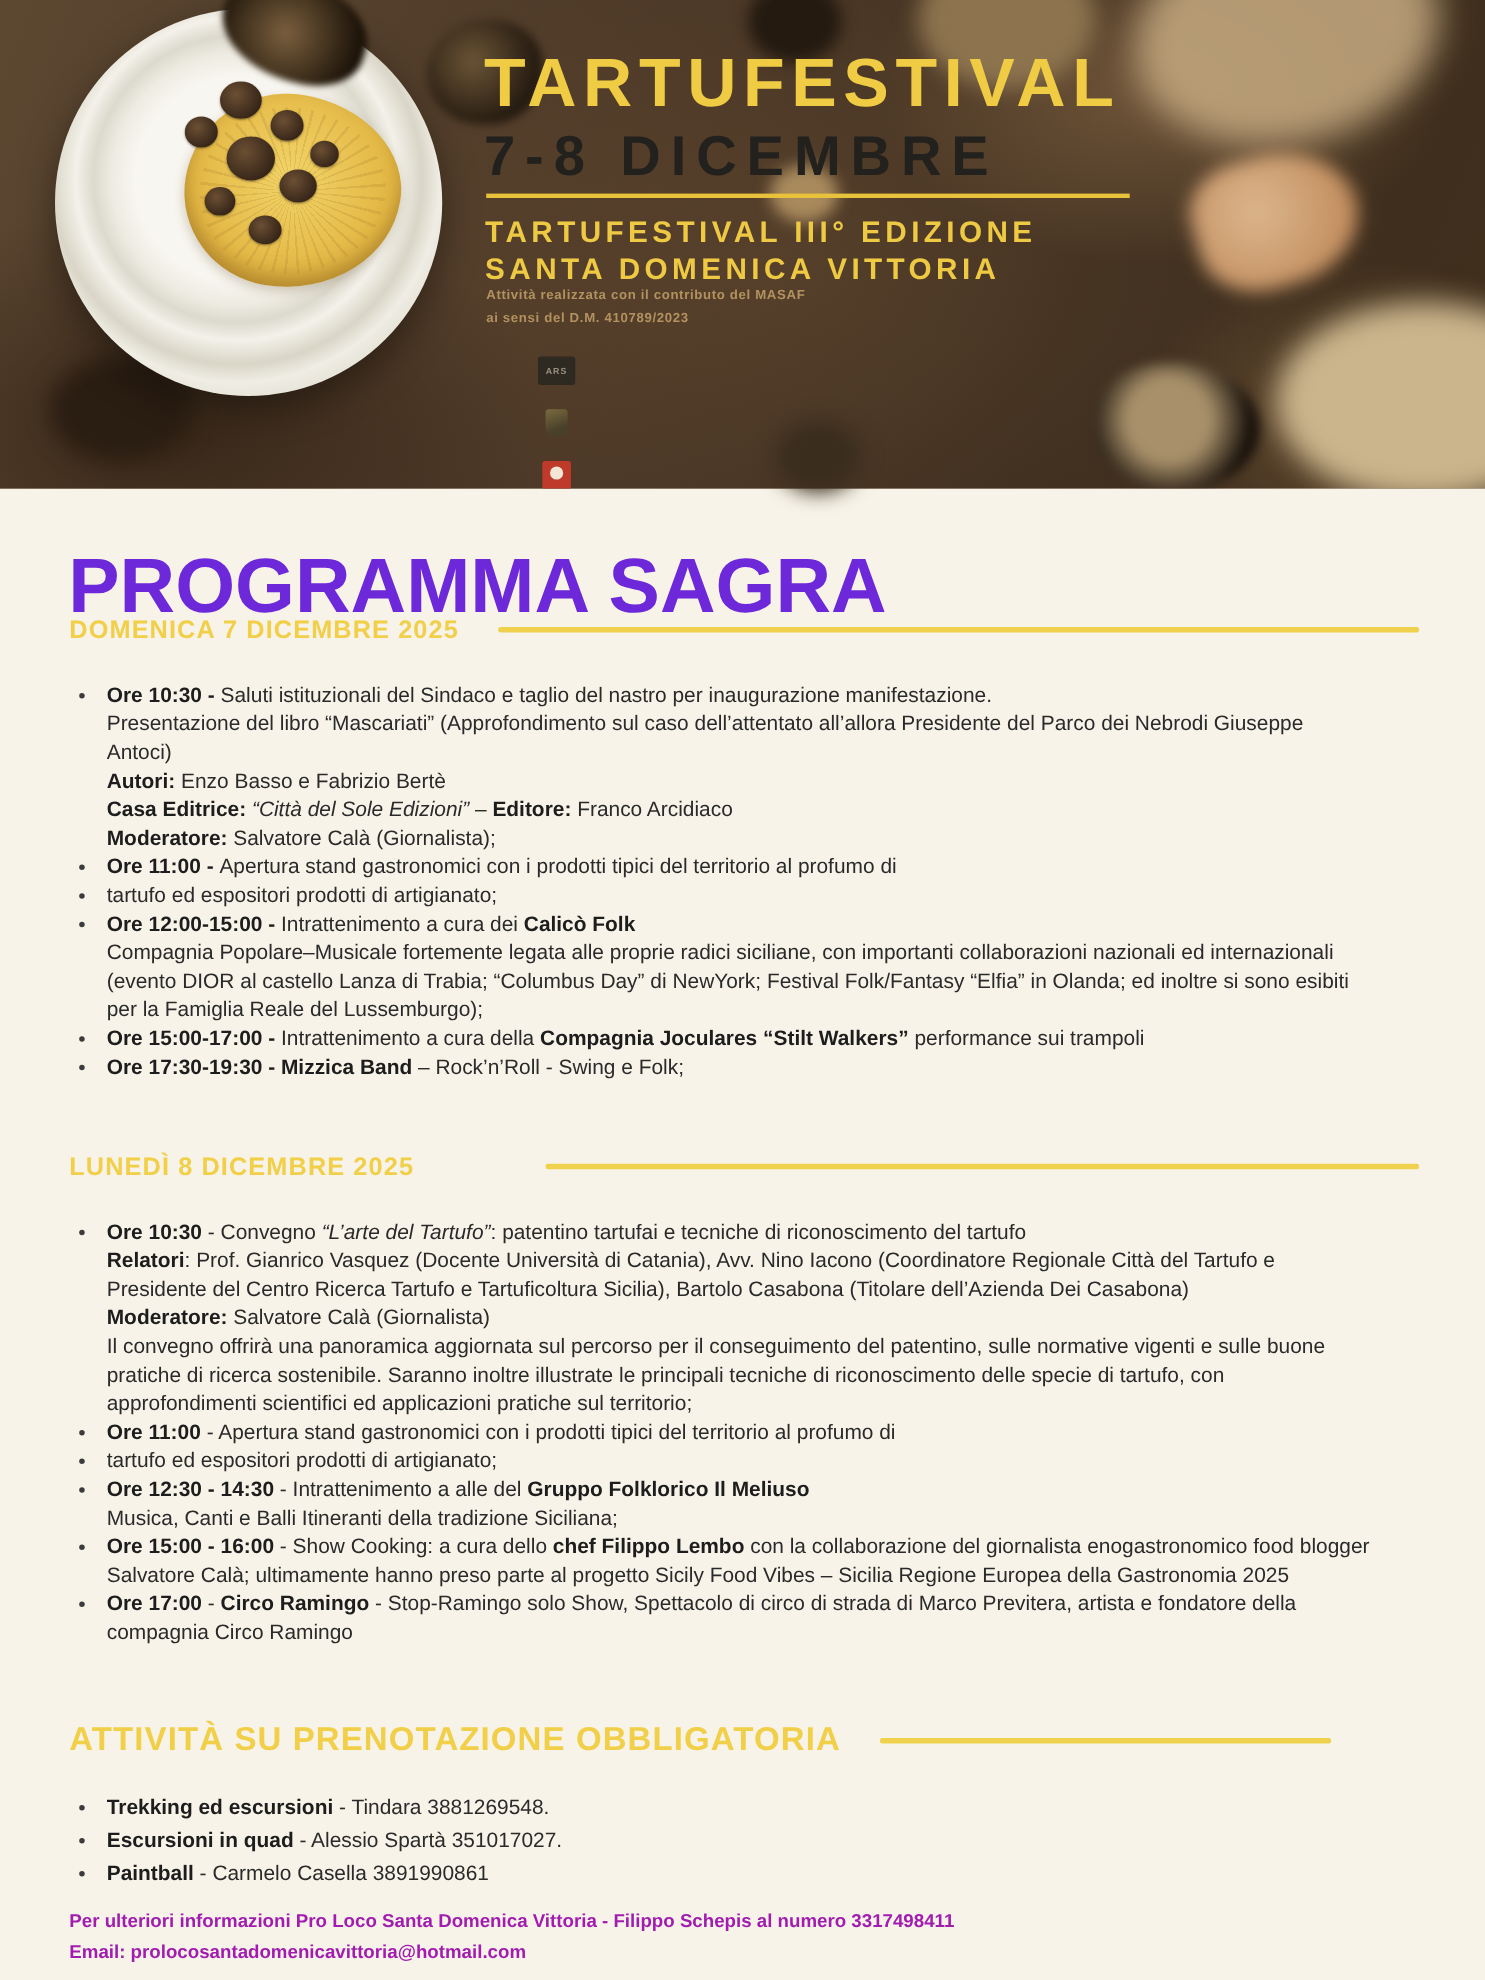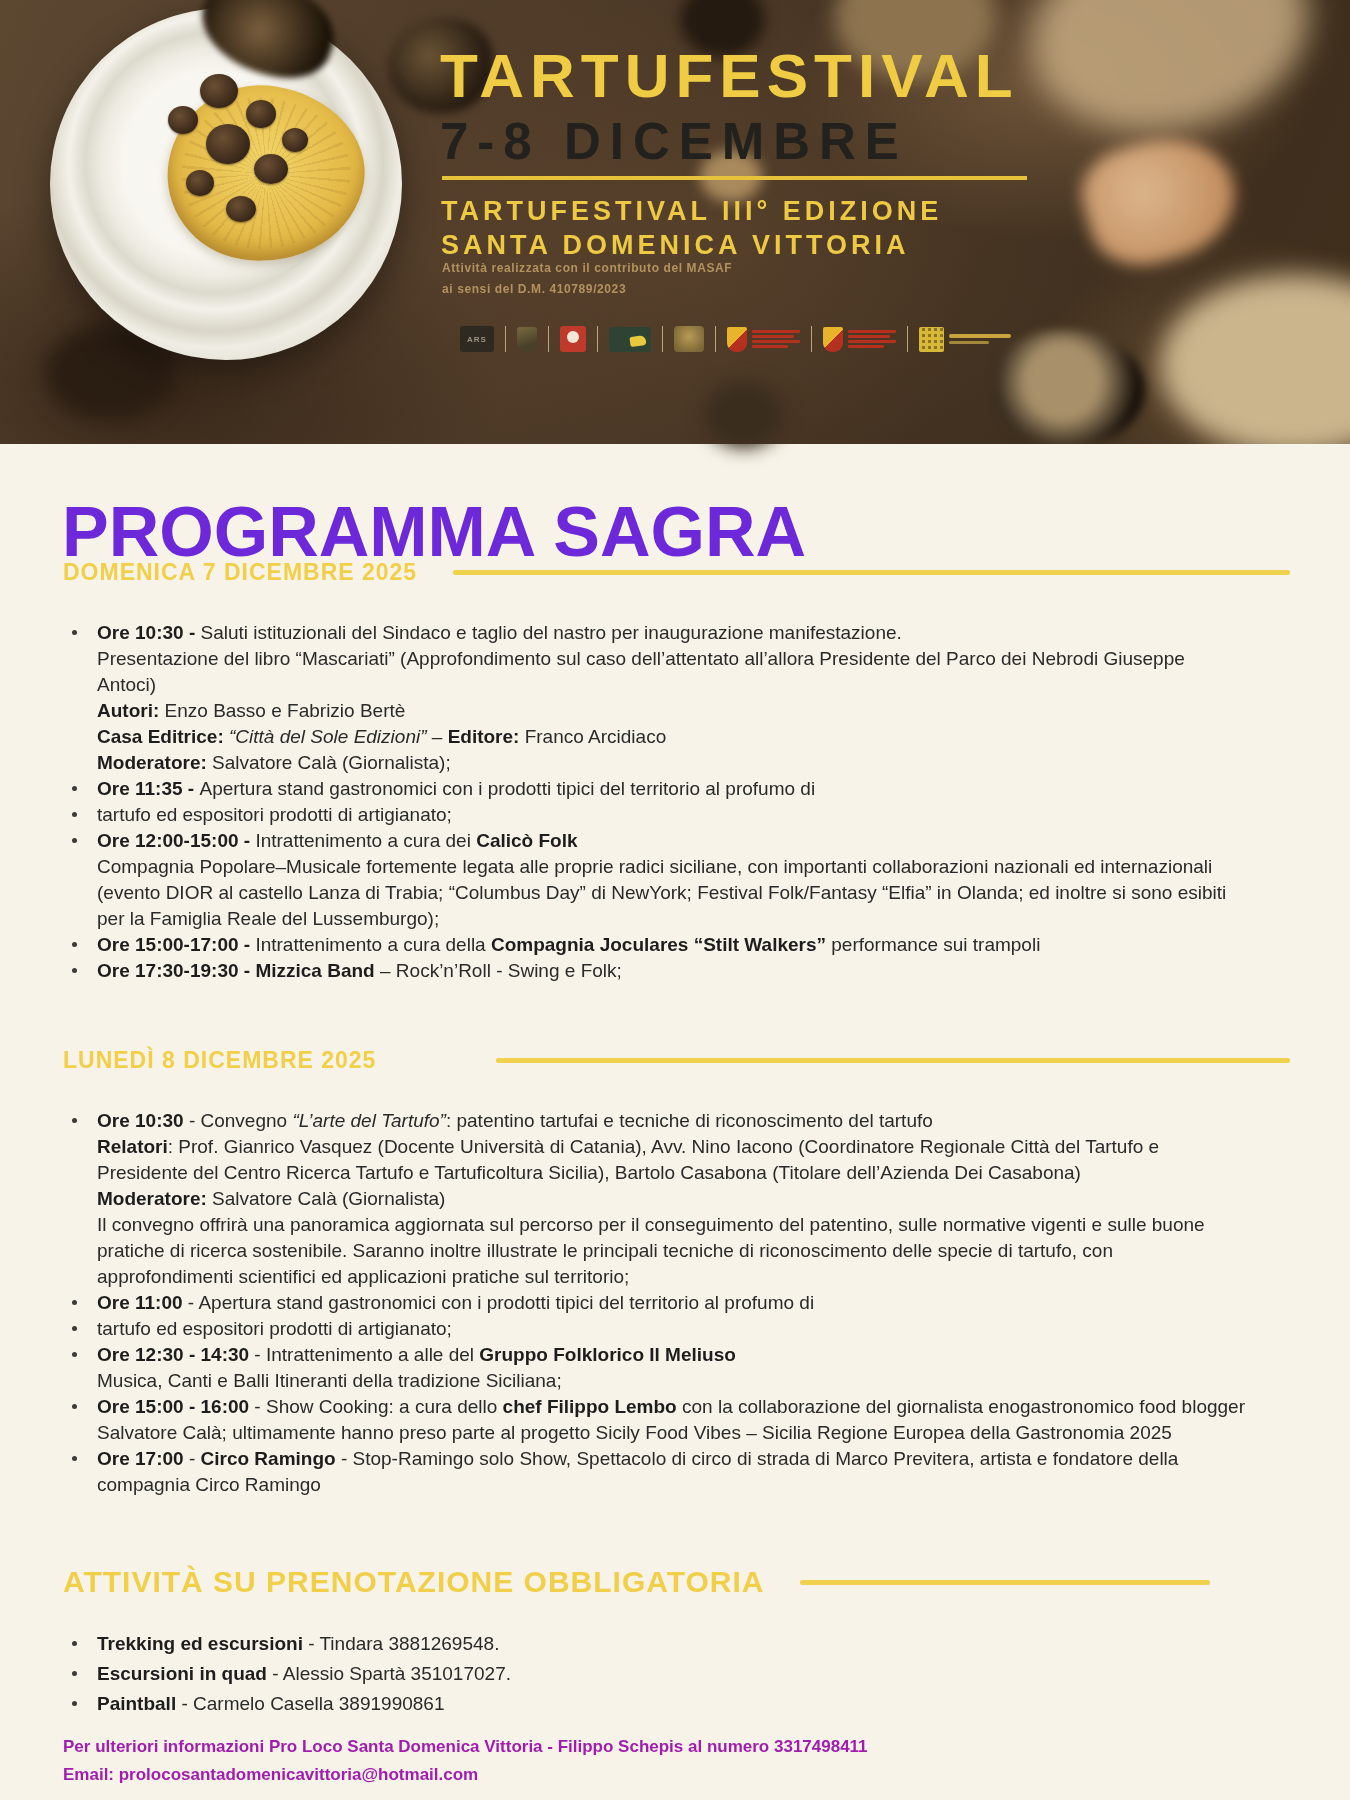--- a/index.html
+++ b/index.html
@@ -59,21 +59,21 @@
   .s-6{left:136px;top:162px;width:28px;height:26px;}
   .s-7{left:176px;top:188px;width:30px;height:26px;}
   .s-8{left:232px;top:120px;width:26px;height:24px;}
   
   .hero-title{position:absolute;left:440px;top:40px;font-size:62px;font-weight:800;letter-spacing:6px;color:#f0cc44;z-index:2;white-space:nowrap;}
   .hero-date{position:absolute;left:440px;top:112px;font-size:51px;font-weight:800;letter-spacing:9px;color:#22211e;z-index:2;white-space:nowrap;}
   .hero-rule{position:absolute;left:442px;top:176px;width:585px;height:4px;background:#e9c23b;z-index:2;}
   .hero-sub{position:absolute;left:441px;top:194px;font-size:27px;font-weight:700;letter-spacing:4px;color:#eec943;line-height:34px;z-index:2;}
   .hero-note{position:absolute;left:442px;top:258px;font-size:12px;font-weight:700;letter-spacing:.6px;color:#b3925f;line-height:21px;z-index:2;}
   
-  .logos{position:absolute;left:460px;top:324px;height:30px;display:flex;align-items:center;gap:11px;z-index:2;}
+  .logos{position:absolute;left:460px;top:324px;height:30px;display:flex;align-items:center;gap:11px;z-index:2;flex-direction:column;}
   .logo-sep{width:1px;height:26px;background:rgba(226,203,150,.75);}
   .logo{display:flex;align-items:center;gap:5px;}
   .k-dark{width:34px;height:26px;background:#2e2a22;border-radius:3px;color:#9a9280;font-size:8px;font-weight:700;display:flex;align-items:center;justify-content:center;letter-spacing:1px;}
   .k-crest{width:20px;height:25px;background:linear-gradient(160deg,#7a6a3f,#49402a 70%);border-radius:3px 3px 9px 9px;}
   .k-red{width:26px;height:26px;background:#c03a2b;border-radius:3px;position:relative;}
   .k-red::after{content:'';position:absolute;left:7px;top:5px;width:12px;height:12px;border-radius:50%;background:#f3e6d4;}
   .k-green{width:42px;height:25px;background:#2e4334;border-radius:3px;position:relative;}
   .k-green::after{content:'';position:absolute;right:5px;top:9px;width:16px;height:10px;background:#e8c93e;border-radius:2px 6px 4px 2px;transform:rotate(-8deg);}
   .k-tan{width:30px;height:26px;background:radial-gradient(circle at 50% 40%,#b79a55,#7c6636 80%);border-radius:4px;}
   .shield{width:20px;height:25px;background:linear-gradient(135deg,#e8b42a 50%,#b5301f 50%);border-radius:2px 2px 9px 9px;}
@@ -216,21 +216,21 @@
         <p class="row-text"><span class="b">Autori:</span><span> Enzo Basso e Fabrizio Bertè</span></p>
       </div>
       <div class="prog-row">
         <p class="row-text"><span class="b">Casa Editrice:</span><span> </span><span class="i">“Città del Sole Edizioni”</span><span> – </span><span class="b">Editore:</span><span> Franco Arcidiaco</span></p>
       </div>
       <div class="prog-row">
         <p class="row-text"><span class="b">Moderatore:</span><span> Salvatore Calà (Giornalista);</span></p>
       </div>
       <div class="prog-row">
         <span class="dot"></span>
-        <p class="row-text"><span class="b">Ore 11:35 - </span><span>Apertura stand gastronomici con i prodotti tipici del territorio al profumo di</span></p>
+        <p class="row-text"><span class="b">Ore 11:00 - </span><span>Apertura stand gastronomici con i prodotti tipici del territorio al profumo di</span></p>
       </div>
       <div class="prog-row">
         <span class="dot"></span>
         <p class="row-text"><span>tartufo ed espositori prodotti di artigianato;</span></p>
       </div>
       <div class="prog-row">
         <span class="dot"></span>
         <p class="row-text"><span class="b">Ore 12:00-15:00 - </span><span>Intrattenimento a cura dei </span><span class="b">Calicò Folk</span></p>
       </div>
       <div class="prog-row">

